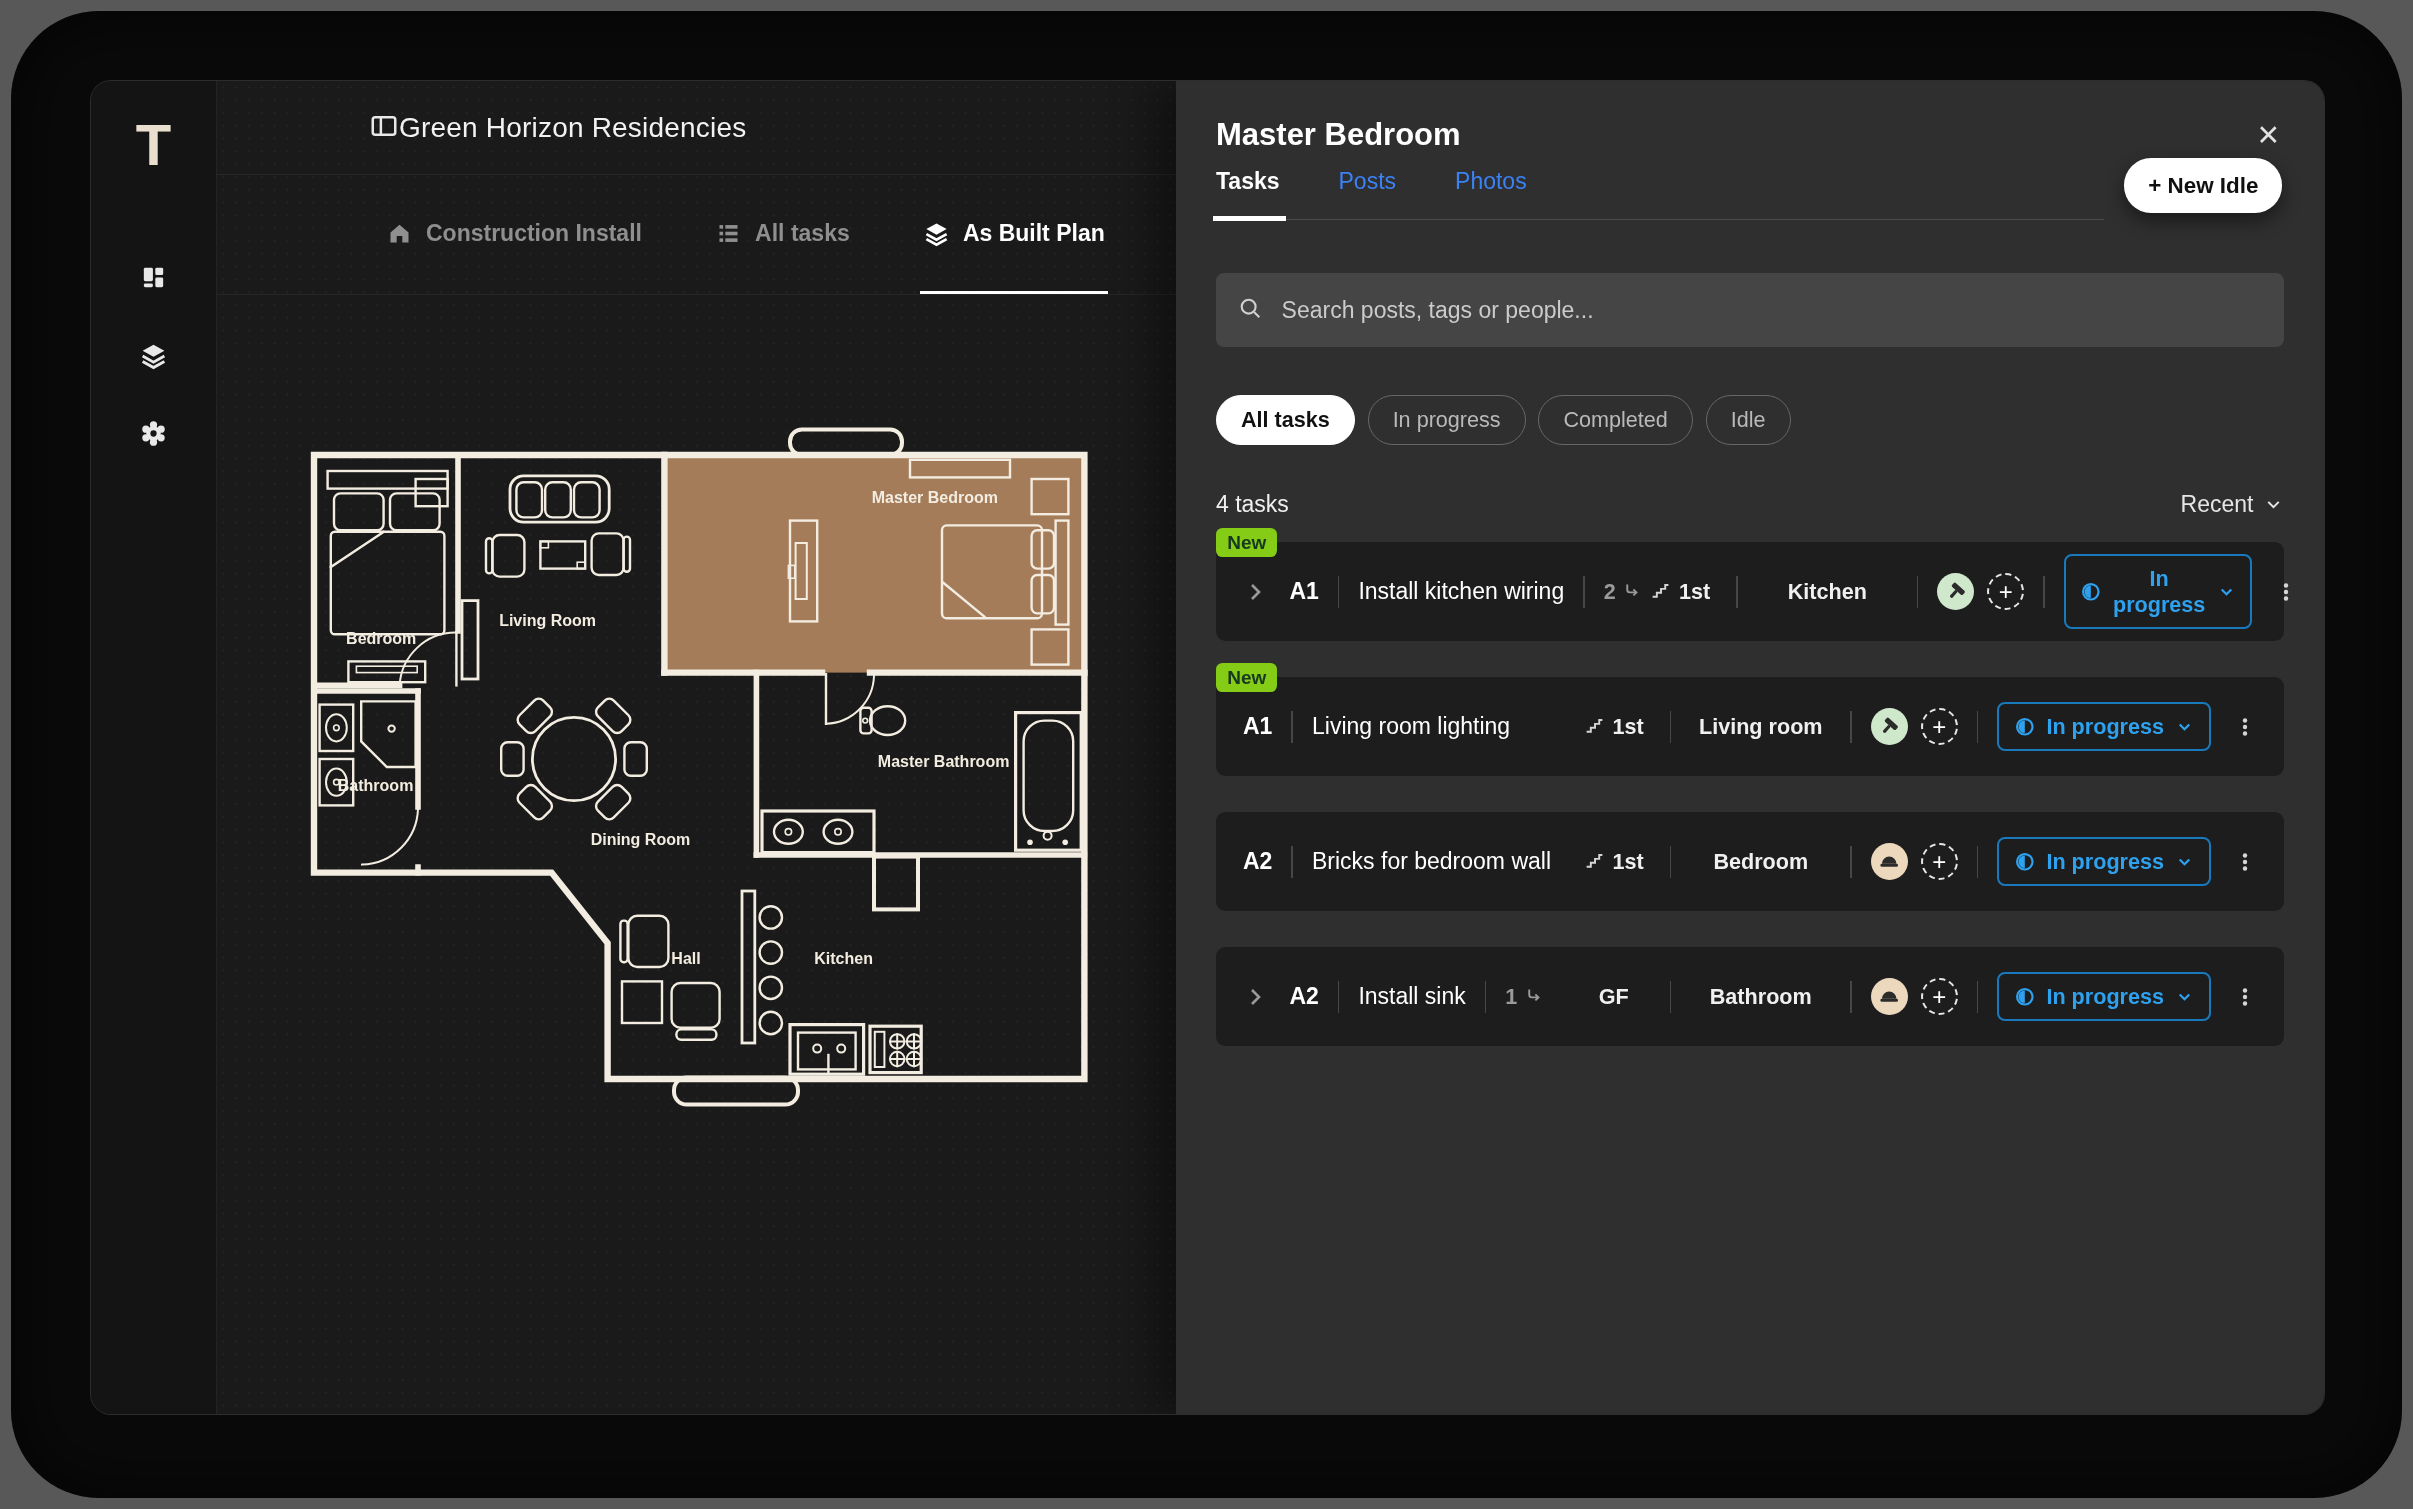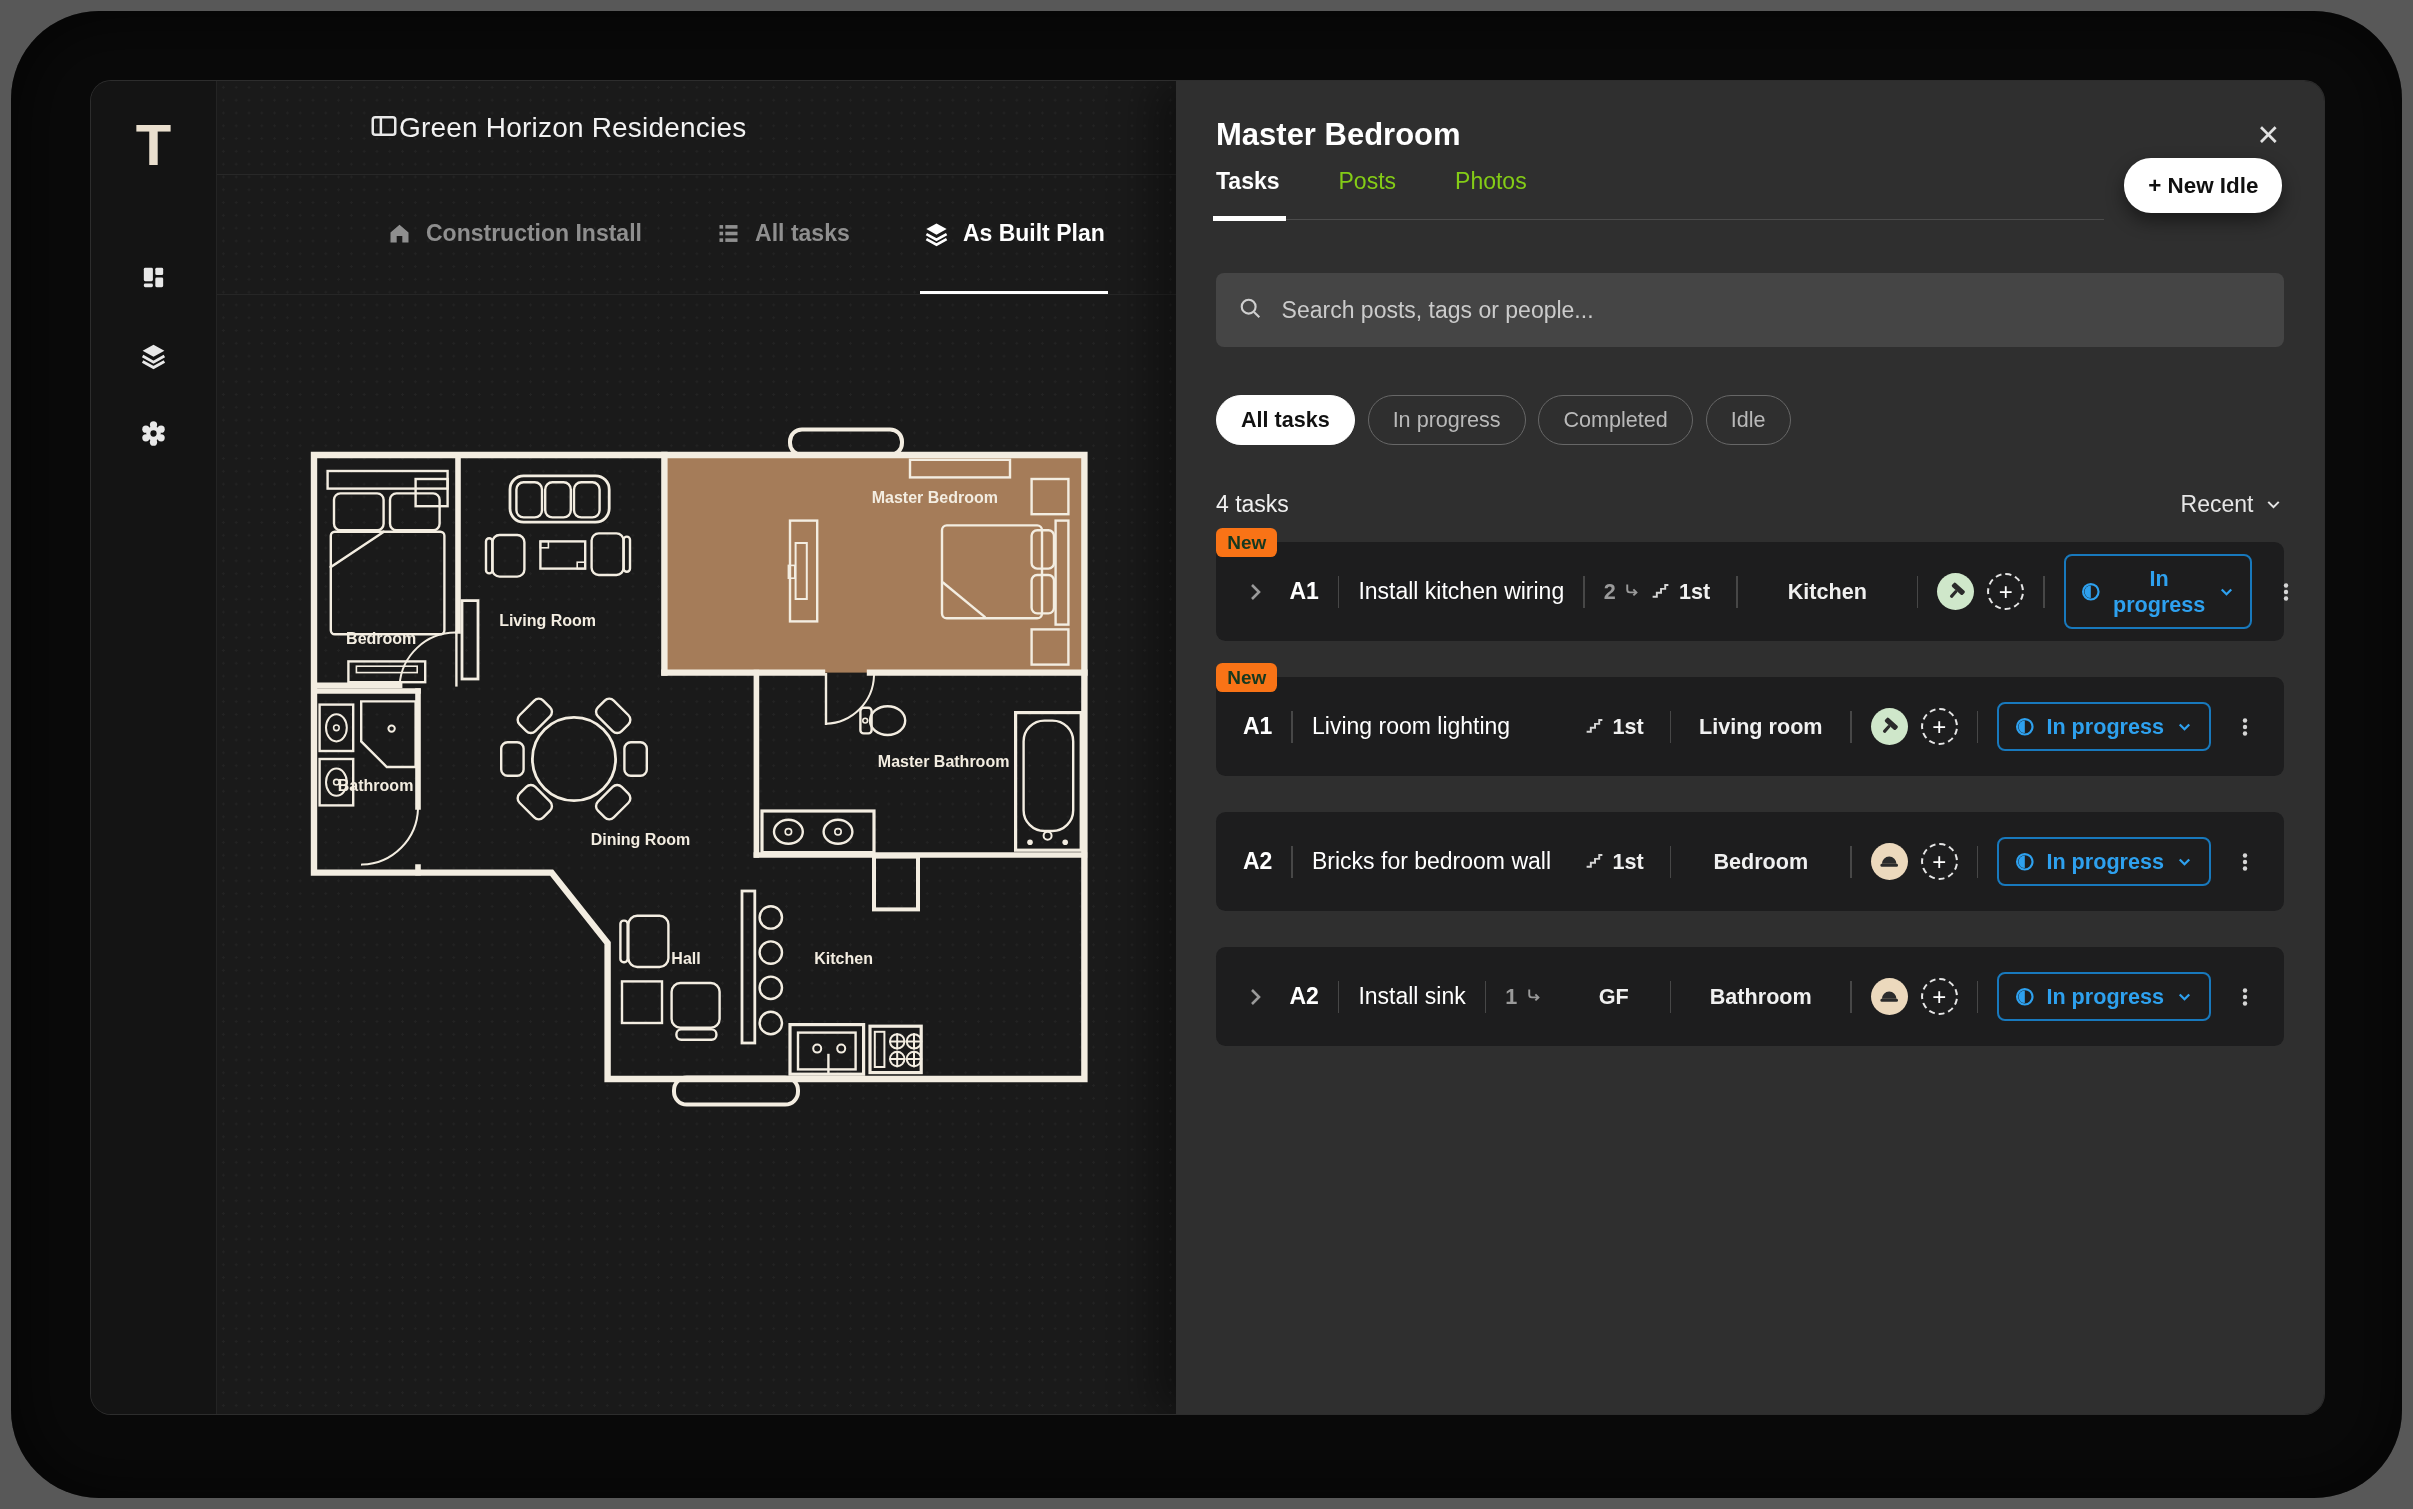--- a/index.html
+++ b/index.html
@@ -45,21 +45,21 @@
   
   .panel { position:absolute; left:1085px; top:0; width:1150px; height:100%;
            background:#2f2f2f; box-shadow:-22.4px 0 40px rgba(0,0,0,.4);
            padding:0 42px 0 40px; }
   .panel-header { display:flex; align-items:center; justify-content:space-between; padding-top:35px; }
   .panel-header h2 { font-size:31px; font-weight:600; color:#fff; }
   .close-btn { font-size:37px; color:#e2e2e2; line-height:1; cursor:pointer; padding:0 4.8px; }
 
   .panel-tabs-row { position:relative; margin-top:15px; }
   .ptabs { display:flex; gap:59px; width:888px; border-bottom:1.6px solid #4c4c4c; padding-bottom:24px; }
-  .ptab { font-size:23px; color:#84cc16; cursor:pointer; position:relative; }
+  .ptab { font-size:23px; color:#3b82f6; cursor:pointer; position:relative; }
   .ptab.active { color:#fff; font-weight:700; }
   .ptab.active::after { content:''; position:absolute; left:-3.2px; right:-6.4px; bottom:-25.6px;
                         height:4.8px; background:#fff; }
   .new-task-btn { position:absolute; right:1.6px; top:-9.6px; background:#fff; color:#101010;
                   font-size:22.4px; font-weight:700; border:none; border-radius:27px;
                   padding:14.4px 24px; cursor:pointer; box-shadow:0 8px 17.6px rgba(0,0,0,.45);
                   font-family:"Liberation Sans", sans-serif; }
 
   .search-box { margin-top:53px; height:74px; background:#454545; border-radius:8px;
                 display:flex; align-items:center; padding:0 22.4px; gap:17.6px; }
@@ -74,21 +74,21 @@
   .chip.active { background:#fff; color:#111; font-weight:700; border-color:#fff; }
 
   .count-row { margin-top:46px; display:flex; align-items:center; justify-content:space-between; }
   .count-row .count { font-size:23px; color:#f0f0f0; }
   .sort { display:flex; align-items:center; gap:9.6px; font-size:23px; color:#e6e6e6; cursor:pointer; }
   .sort svg { width:21px; height:21px; }
 
   .tasks { margin-top:24px; }
   .task-card { position:relative; height:99px; background:#1d1d1e; border-radius:9.6px;
                margin-bottom:36px; display:flex; align-items:center; padding:0 27px; }
-  .new-badge { position:absolute; top:-13.6px; left:0; background:#f97316; color:#16381f;
+  .new-badge { position:absolute; top:-13.6px; left:0; background:#84cc16; color:#16381f;
                font-size:19px; font-weight:700; border-radius:6.4px; padding:3.2px 11.2px; }
   .row-chevron { margin-right:22.4px; display:flex; cursor:pointer; }
   .row-chevron svg { width:24px; height:24px; }
   .t-code { font-size:23px; font-weight:700; color:#fff; }
   .t-title { font-size:23px; font-weight:400; color:#fff; white-space:nowrap; }
   .t-div { width:1.6px; height:32px; background:#474747; margin:0 19px; flex:none; }
   .t-sub { display:flex; align-items:center; gap:6.4px; color:#9a9a9a; font-size:21.6px; font-weight:600; }
   .t-sub svg { width:21px; height:21px; }
   .t-right { margin-left:auto; display:flex; align-items:center; }
   .t-floor { display:flex; align-items:center; gap:8px; min-width:74px; justify-content:center;

